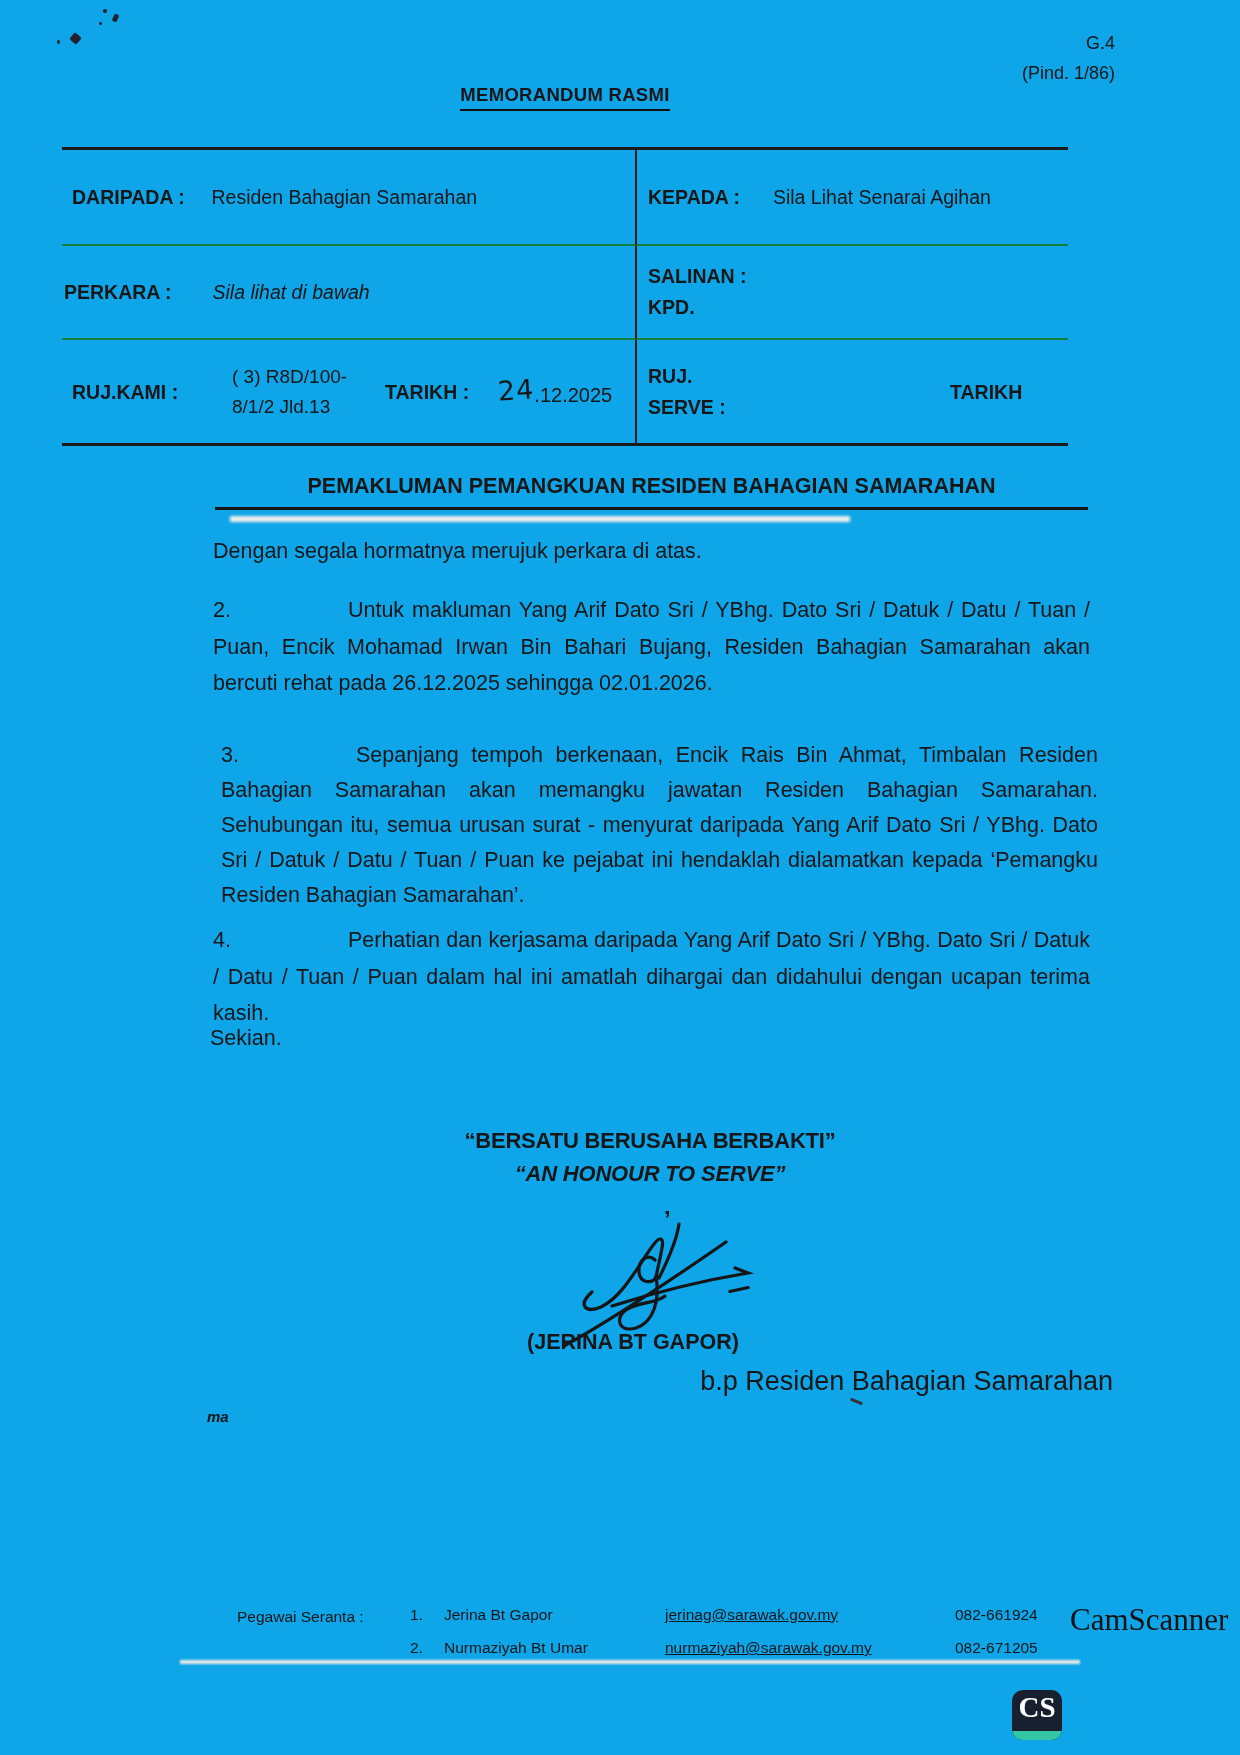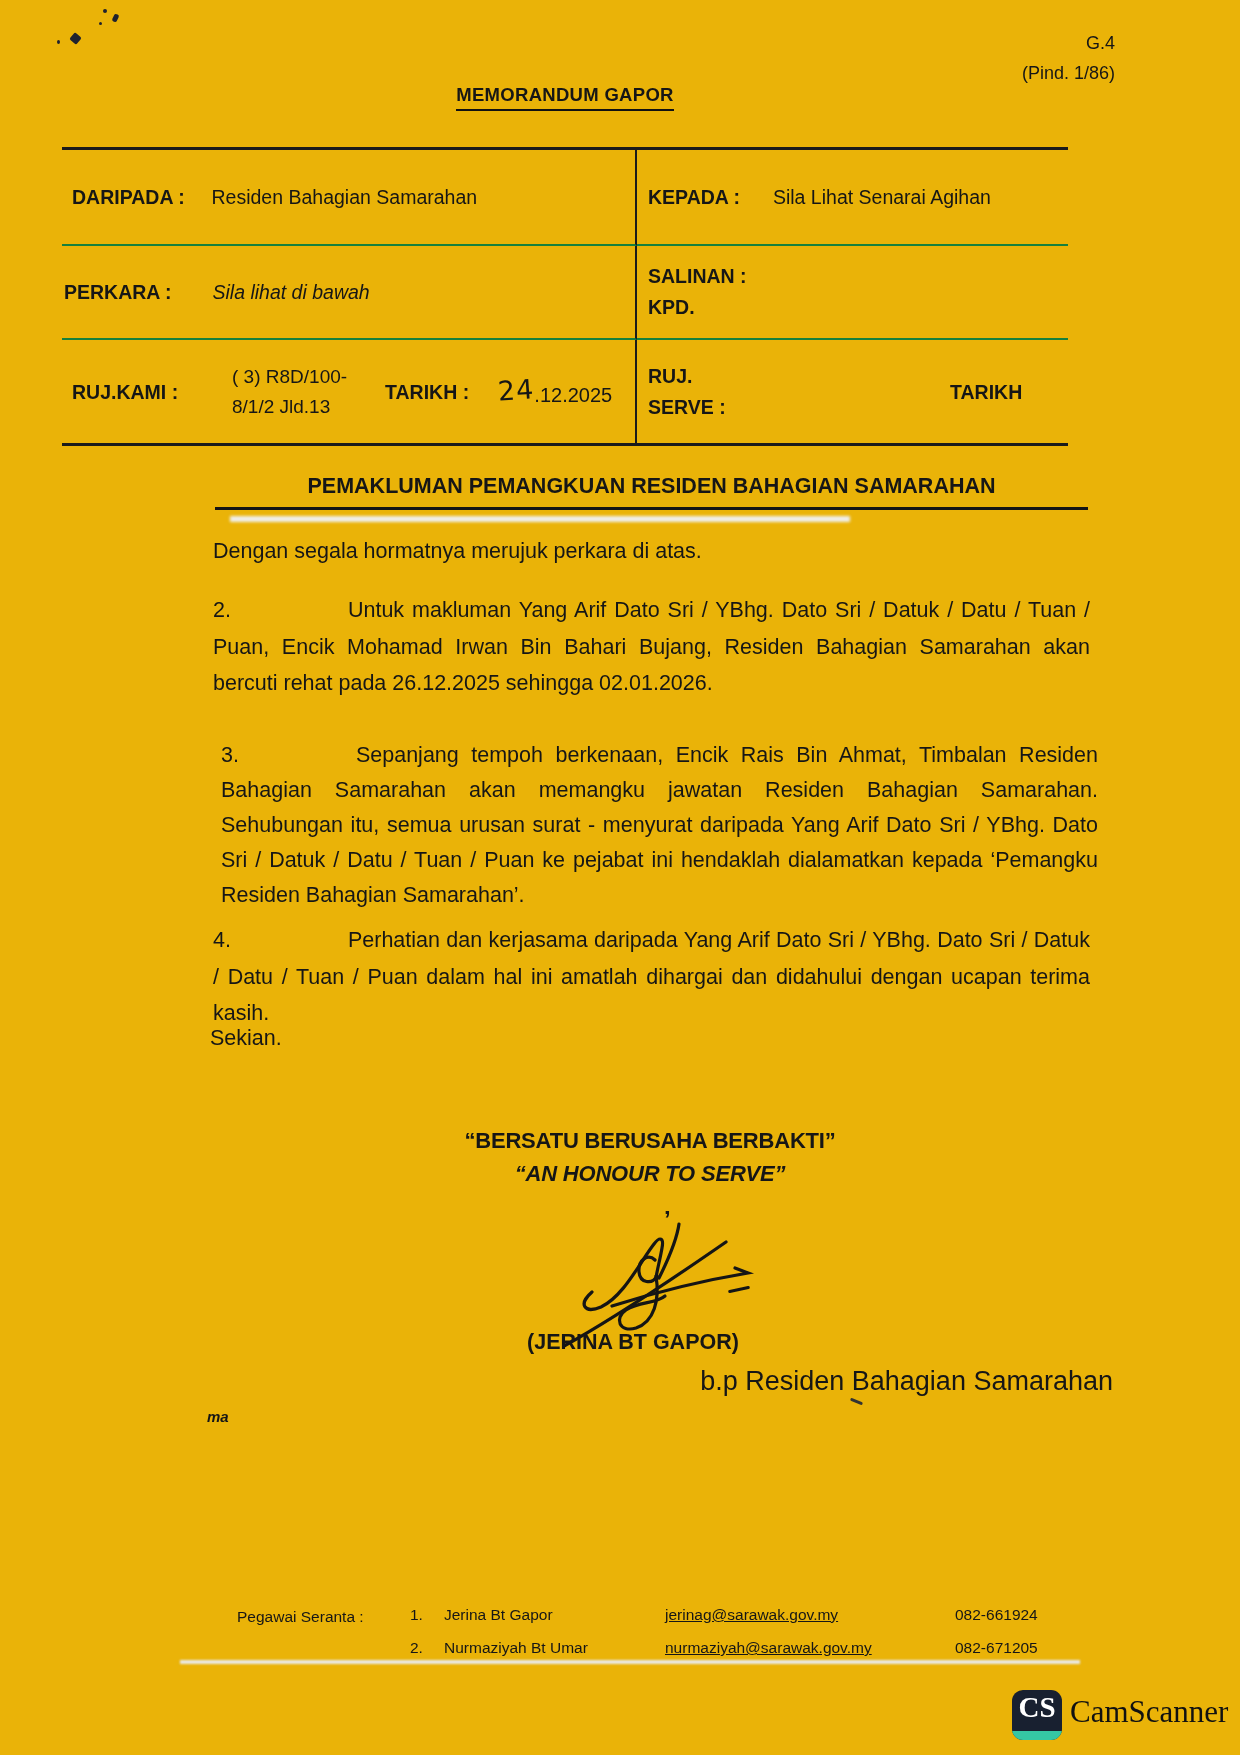--- a/index.html
+++ b/index.html
@@ -1,18 +1,18 @@
 <!DOCTYPE html>
 <html><head>
 <meta charset="utf-8">
 <style>
   html,body{margin:0;padding:0;background:#e9e9e9;}
   #page{
     position:relative;width:1240px;height:1755px;margin:0 auto;
-    background:#eab308;overflow:hidden;
+    background:#0ea5e9;overflow:hidden;
     font-family:"Liberation Sans",sans-serif;color:#161616;
   }
   .abs{position:absolute;}
   .b{font-weight:normal;}
   .i{font-style:italic;}
   
   .form-code{right:125px;top:28px;text-align:right;font-size:18px;line-height:30px;}
   
   .doc-title{left:62px;top:84px;width:1006px;text-align:center;}
   .doc-title span{display:inline-block;font-weight:bold;font-size:18.5px;border-bottom:2.5px solid #111;padding-bottom:3px;letter-spacing:.3px;}
@@ -57,40 +57,40 @@
   .ftr-row1{top:1606px;}
   .ftr-row2{top:1639px;}
   
   .ghost-line{left:180px;top:1660px;width:900px;height:4px;background:#e9e9e6;filter:blur(1px);}
   .ghost-under-heading{left:230px;top:516px;width:620px;height:6px;background:#f0f0ed;filter:blur(1.5px);}
   .ink{background:#20222e;border-radius:50%;}
   
   .cs-icon{left:1012px;top:1690px;width:50px;height:50px;background:#182030;border-radius:11px;overflow:hidden;}
   .cs-icon .cs-txt{position:absolute;left:0;top:1px;width:100%;text-align:center;color:#fff;font-weight:bold;font-size:29px;font-family:"Liberation Serif",serif;}
   .cs-icon .cs-strip{position:absolute;left:0;bottom:0;width:100%;height:9px;background:#35c7a4;}
-  .cs-text{left:1070px;top:1694px;font-family:"Liberation Serif",serif;font-size:31px;color:#111;}
+  .cs-text{left:1070px;top:1602px;font-family:"Liberation Serif",serif;font-size:31px;color:#111;}
 </style>
 </head>
 <body>
 
 <div id="page">
 
   <div class="abs ink" style="left:103px;top:9px;width:4px;height:4px;"></div>
   <div class="abs ink" style="left:113px;top:14px;width:5px;height:8px;transform:rotate(25deg);border-radius:2px;"></div>
   <div class="abs ink" style="left:99px;top:22px;width:3px;height:3px;"></div>
   <div class="abs ink" style="left:71px;top:34px;width:9px;height:9px;transform:rotate(40deg);border-radius:2px;"></div>
   <div class="abs ink" style="left:57px;top:40px;width:3px;height:4px;"></div>
 
   <div class="abs form-code">
     <div>G.4</div>
     <div>(Pind. 1/86)</div>
   </div>
 
   <div class="abs doc-title">
-    <span>MEMORANDUM GAPOR</span>
+    <span>MEMORANDUM RASMI</span>
   </div>
 
   <div class="abs memo-table">
 
     <div class="cell cl rb">
       <div class="vcenter" style="left:10px;white-space:nowrap;">
         <span class="lbl">DARIPADA :</span>
         <span style="display:inline-block;width:16px;"></span>
         <span>Residen Bahagian Samarahan</span>
       </div>

